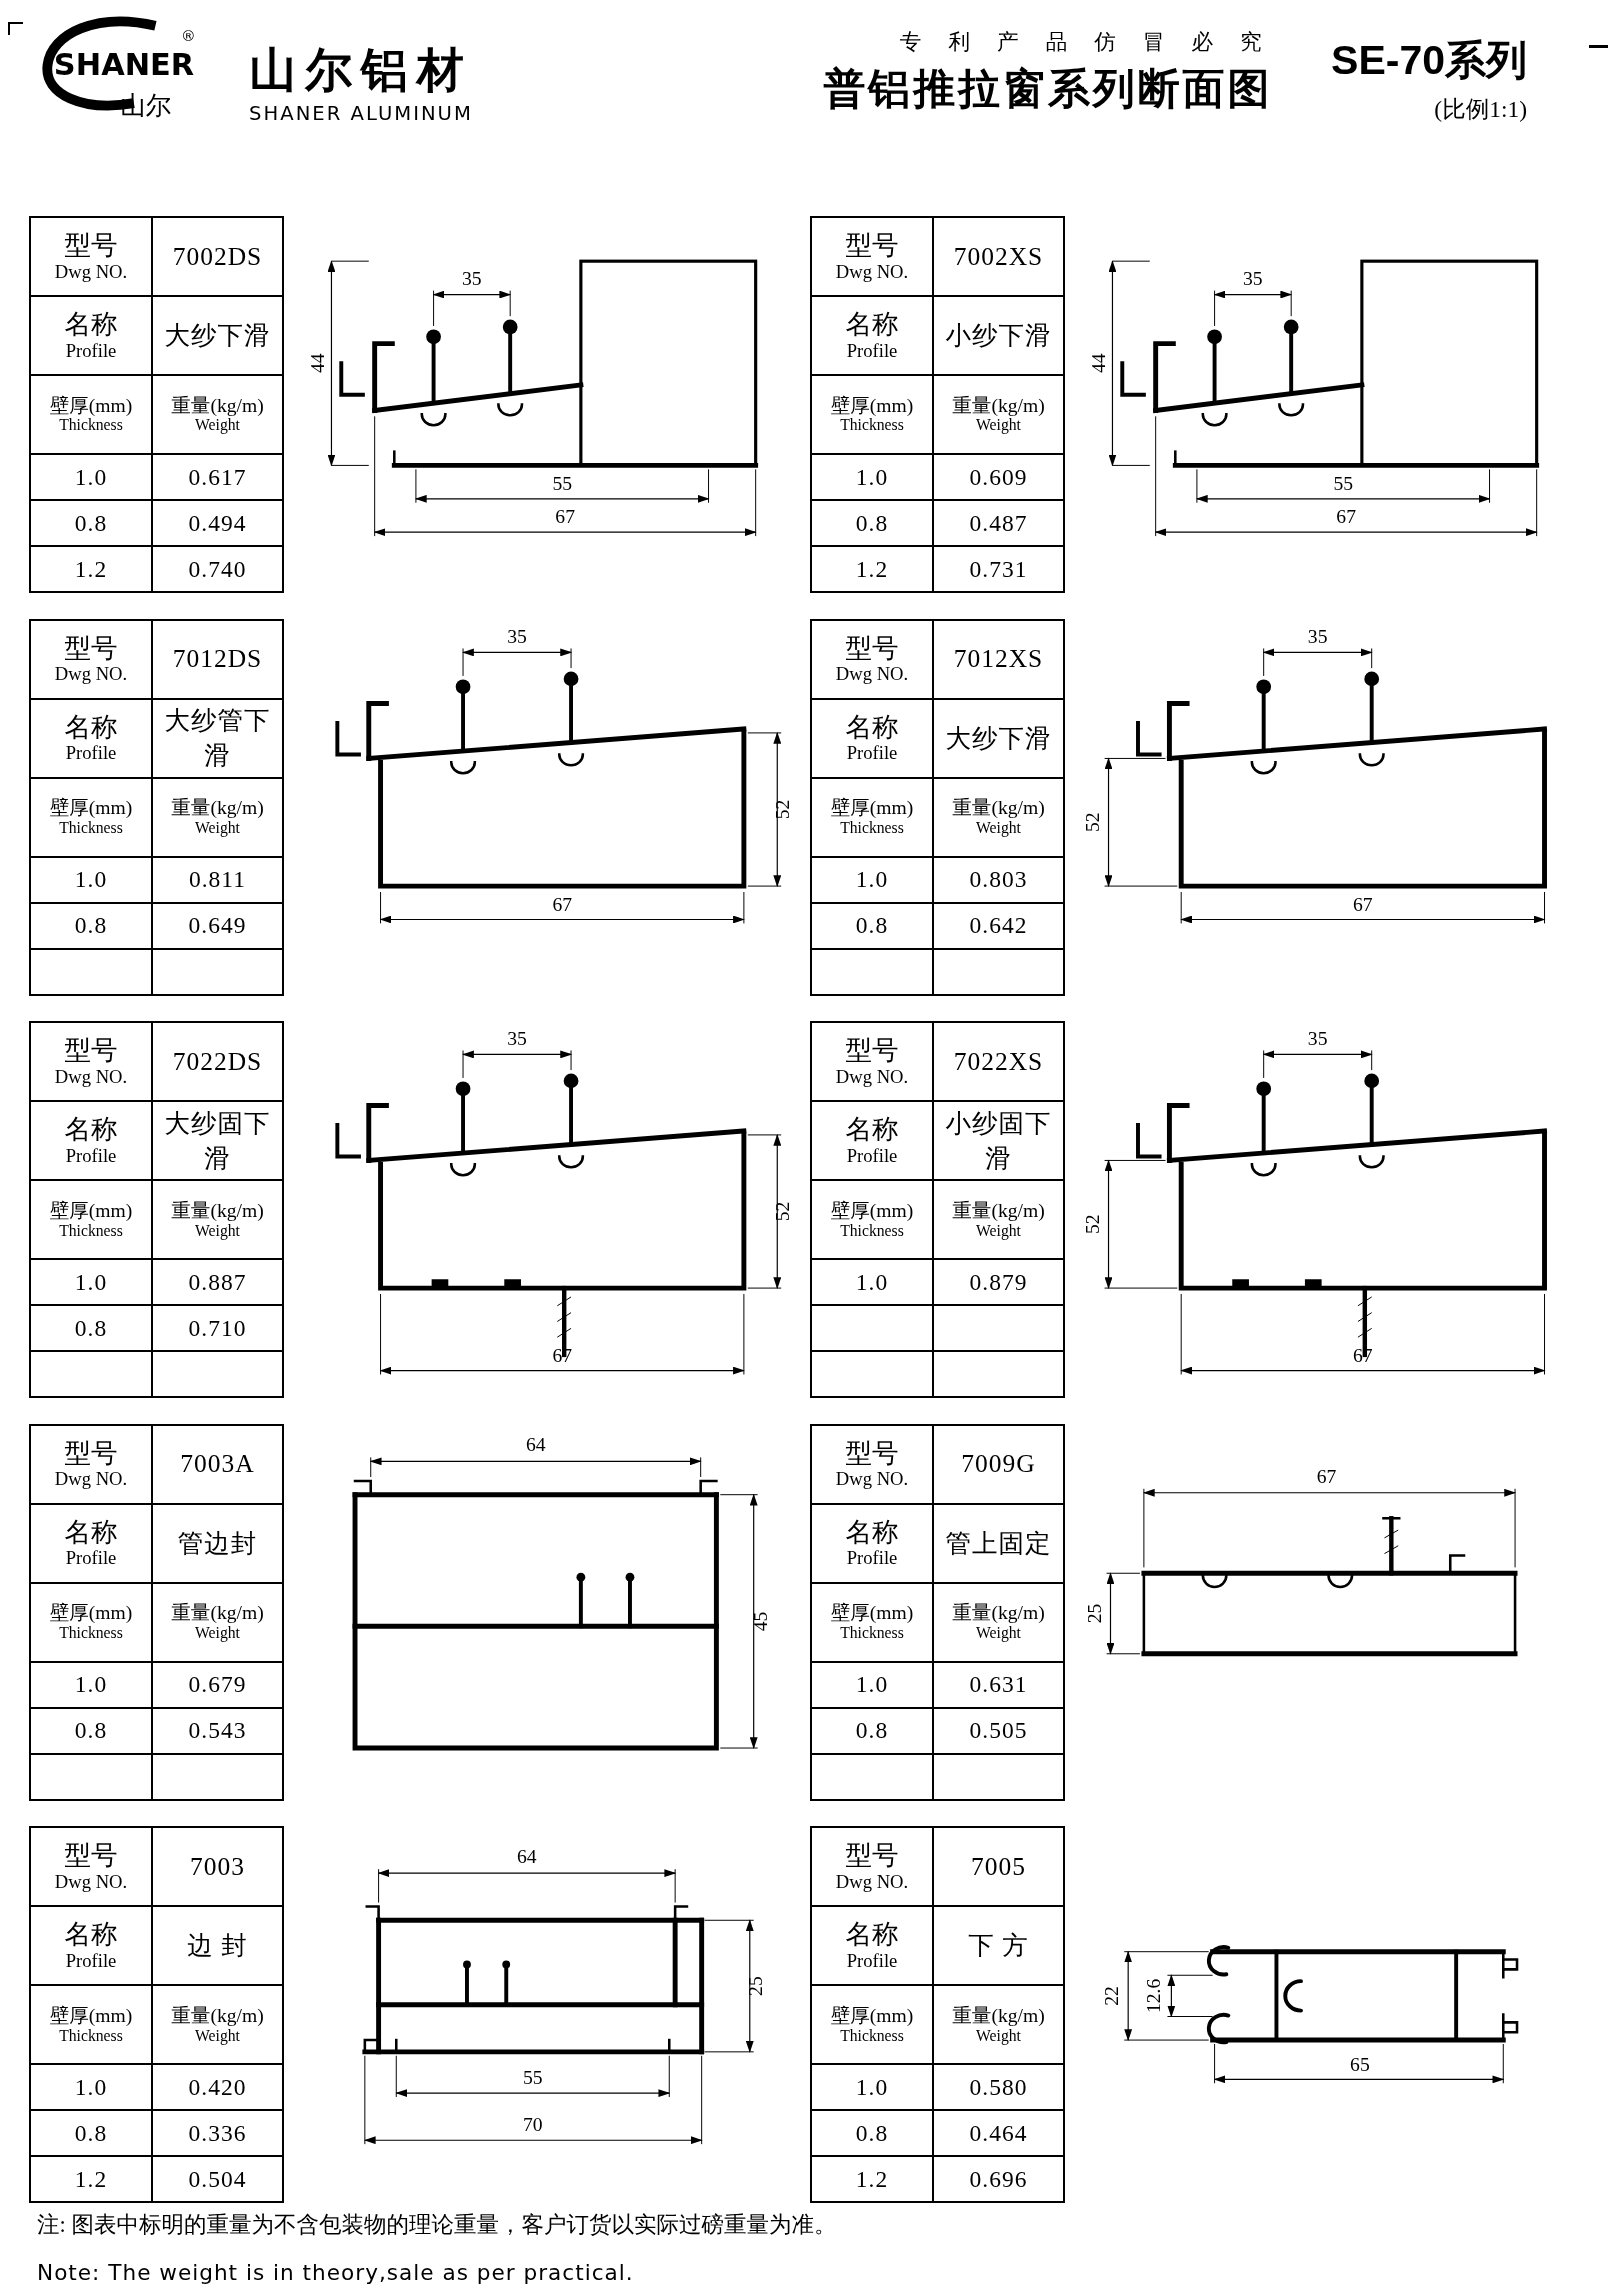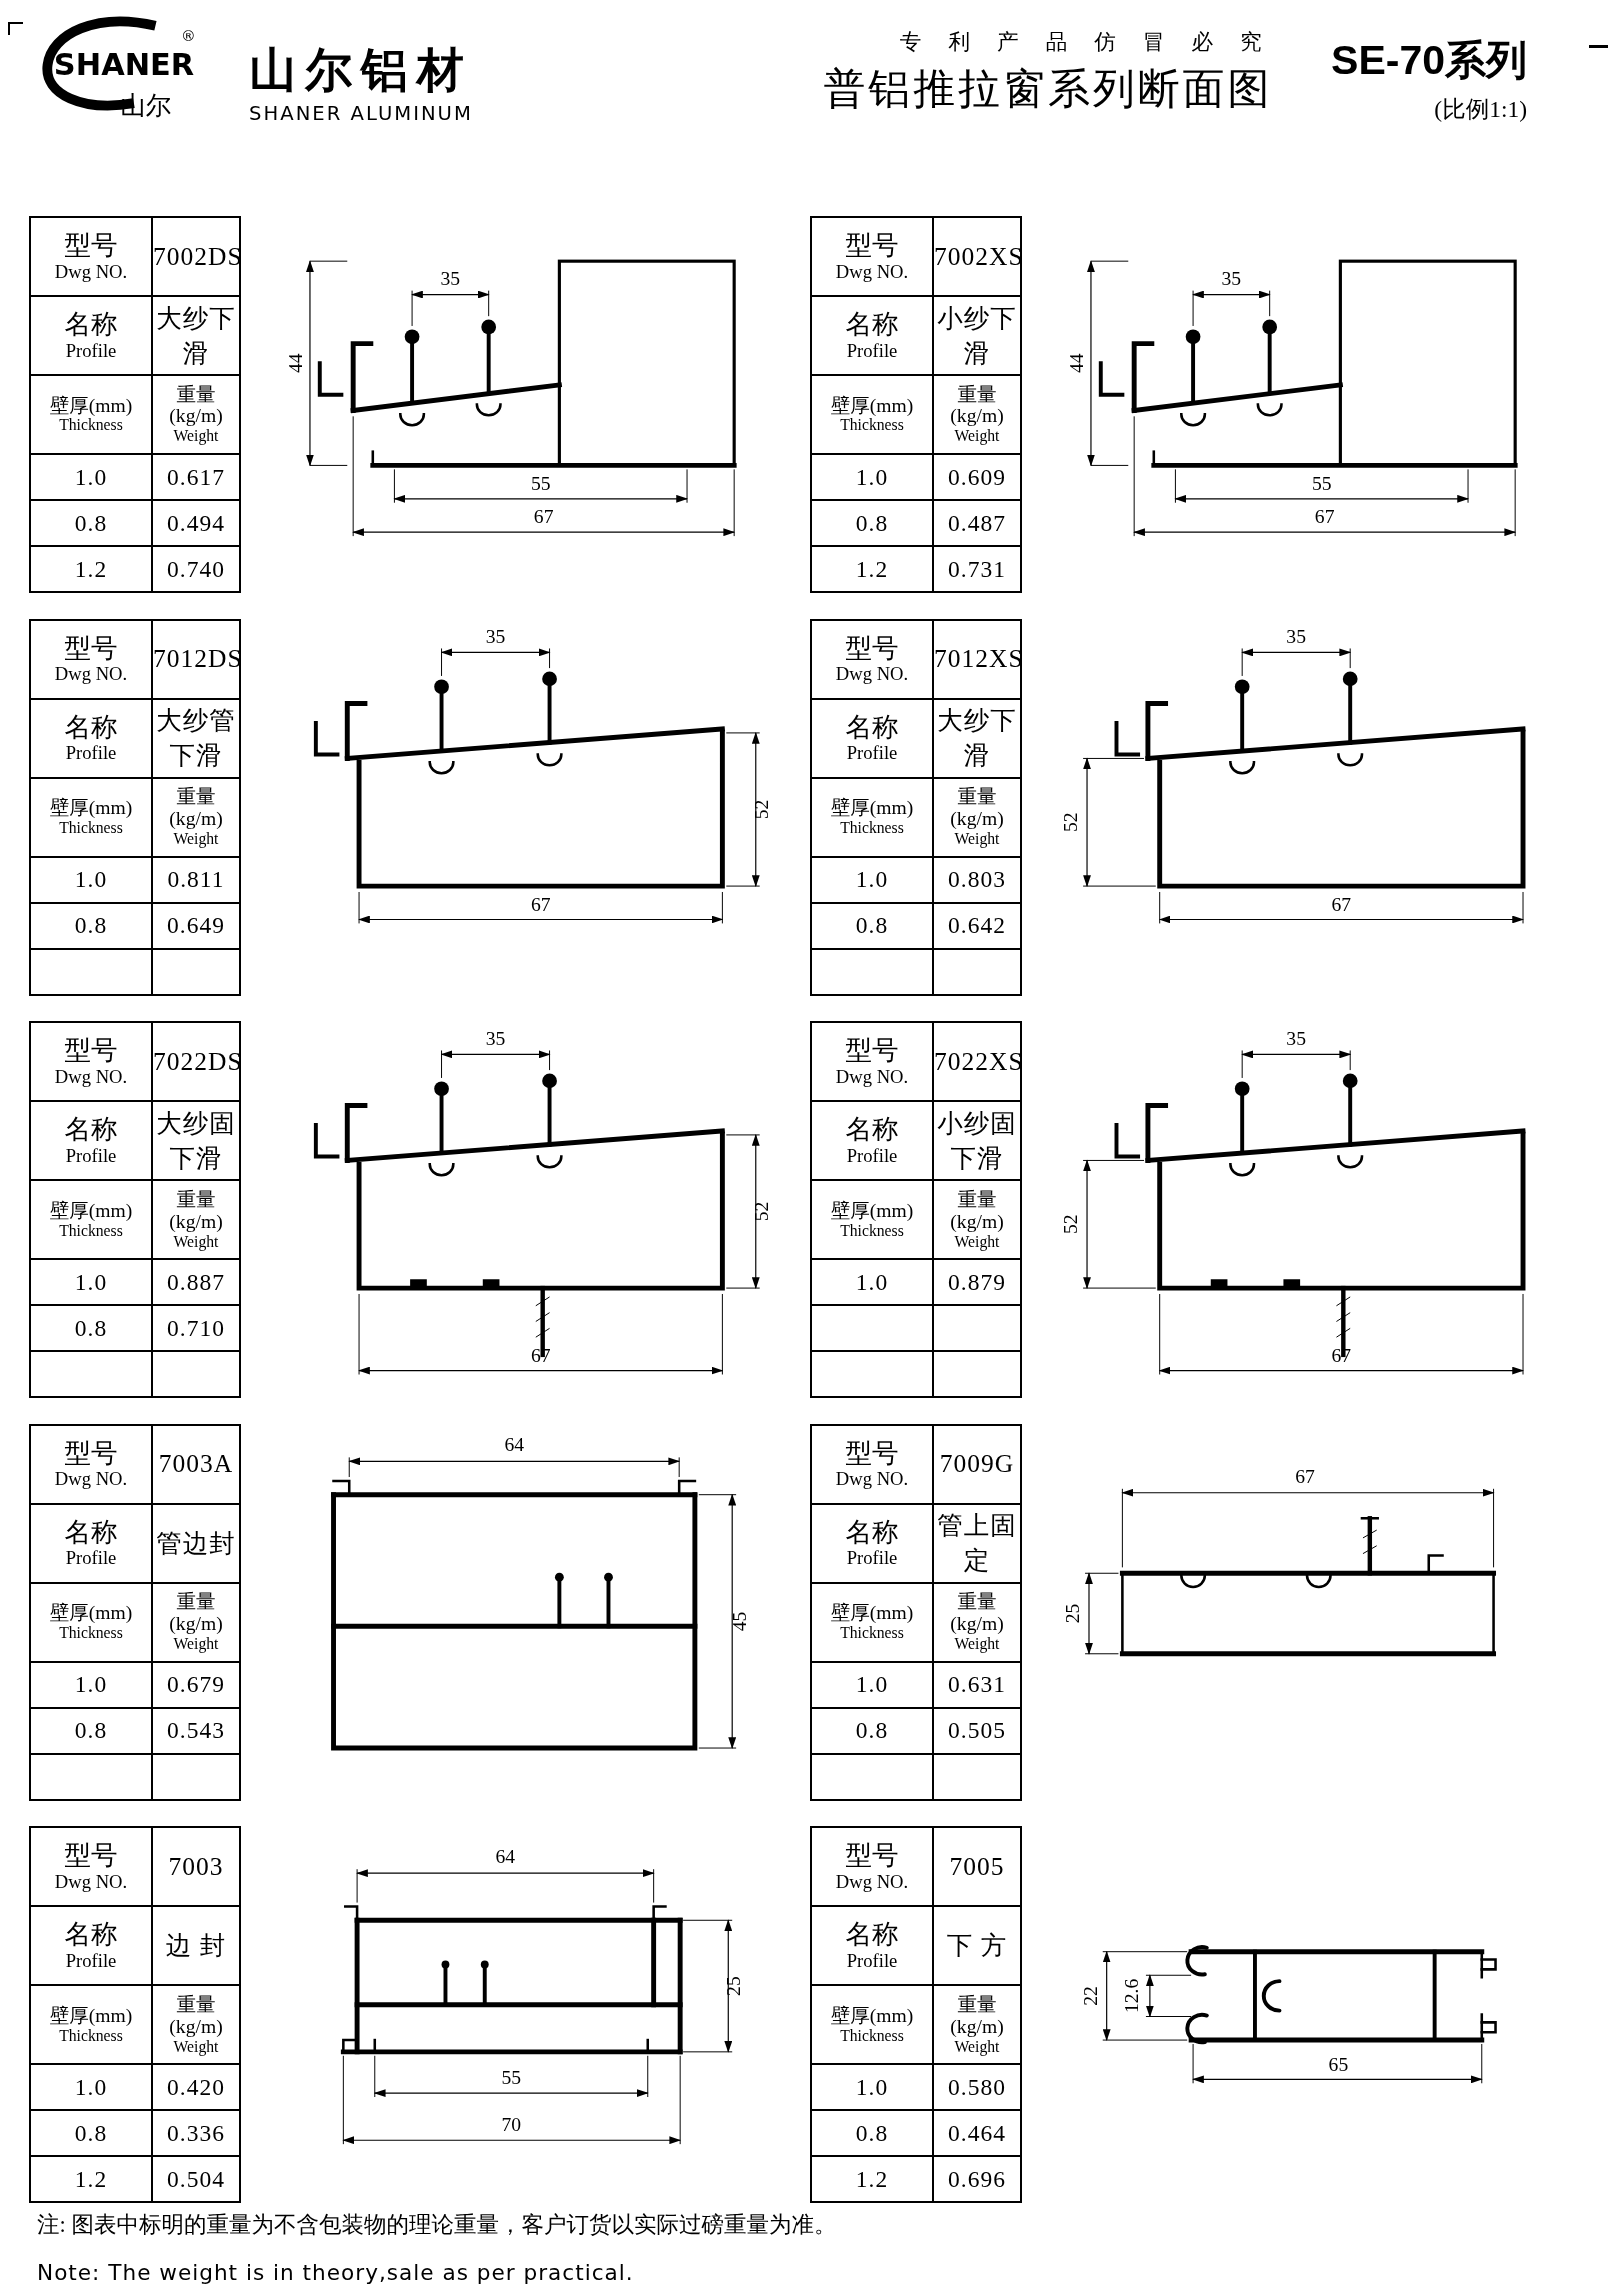--- a/index.html
+++ b/index.html
@@ -10,27 +10,27 @@
 .header{position:absolute;left:0;top:0;right:0;height:176px;display:flex;align-items:flex-start;padding:11.8px 93px 0 25.5px;gap:19.6px}
 .logo{position:relative;width:204px;height:116px;flex:none}
 .logotxt{font:900 31px "DejaVu Sans",sans-serif;letter-spacing:0px;fill:#000}
 .logosub{font:26px "Liberation Serif",serif;fill:#000}
 .logoreg{font:15px "DejaVu Sans",sans-serif;fill:#000}
 .brand{flex:none;text-align:center;padding-top:27.4px}
 .brand-cn{font-family:"Liberation Sans",sans-serif;font-weight:bold;font-size:47px;letter-spacing:8.8px;white-space:nowrap}
 .brand-en{font-family:"DejaVu Sans",sans-serif;font-weight:normal;font-size:19.6px;letter-spacing:2px;margin-top:0}
 .titleblock{flex:1;text-align:right;padding-top:15.7px}
 .patent{font-size:21.6px;letter-spacing:10.8px;white-space:nowrap}
-.doc-title{font-size:42px;font-weight:normal;letter-spacing:2.9px;margin-top:4.9px;white-space:nowrap}
+.doc-title{font-size:42px;font-weight:bold;letter-spacing:2.9px;margin-top:4.9px;white-space:nowrap}
 .series{flex:none;text-align:right;padding-top:21.6px;min-width:235px}
 .series-name{font-family:"Liberation Sans",sans-serif;font-weight:bold;font-size:41px;white-space:nowrap}
 .series-scale{font-size:23.5px;margin-top:4.9px}
 .grid{position:absolute;left:29px;top:216px;display:grid;grid-template-columns:781px 781px;grid-auto-rows:381px;row-gap:21.6px}
 .block{display:flex;align-items:flex-start}
-table.spec{border-collapse:collapse;width:212px;flex:none;table-layout:fixed}
+table.spec{border-collapse:collapse;width:255px;flex:none;table-layout:fixed}
 table.spec td{border:2.5px solid #000;text-align:center;vertical-align:middle;padding:0;overflow:hidden}
 .col-l{width:122px}
 tr.rb td{height:79px}
 tr.rs td{height:46px}
 .cn{display:block;font-size:26.5px;line-height:1.12}
 .en{display:block;font-size:18.6px;line-height:1.15;font-family:Liberation Serif, serif}
 .cn.small{font-size:19.6px}
 .en.small{font-size:15.7px}
 td.val{font-size:25.5px;letter-spacing:1px}
 td.val-num{font-size:23.5px;letter-spacing:1px}

